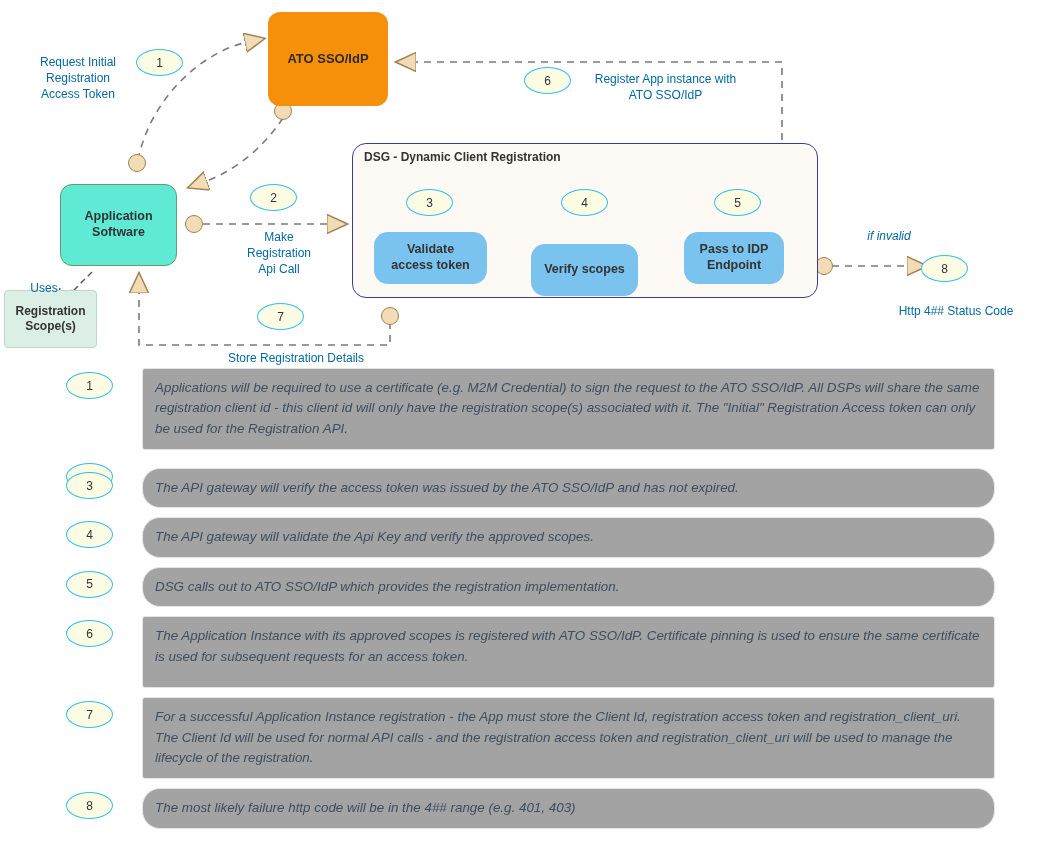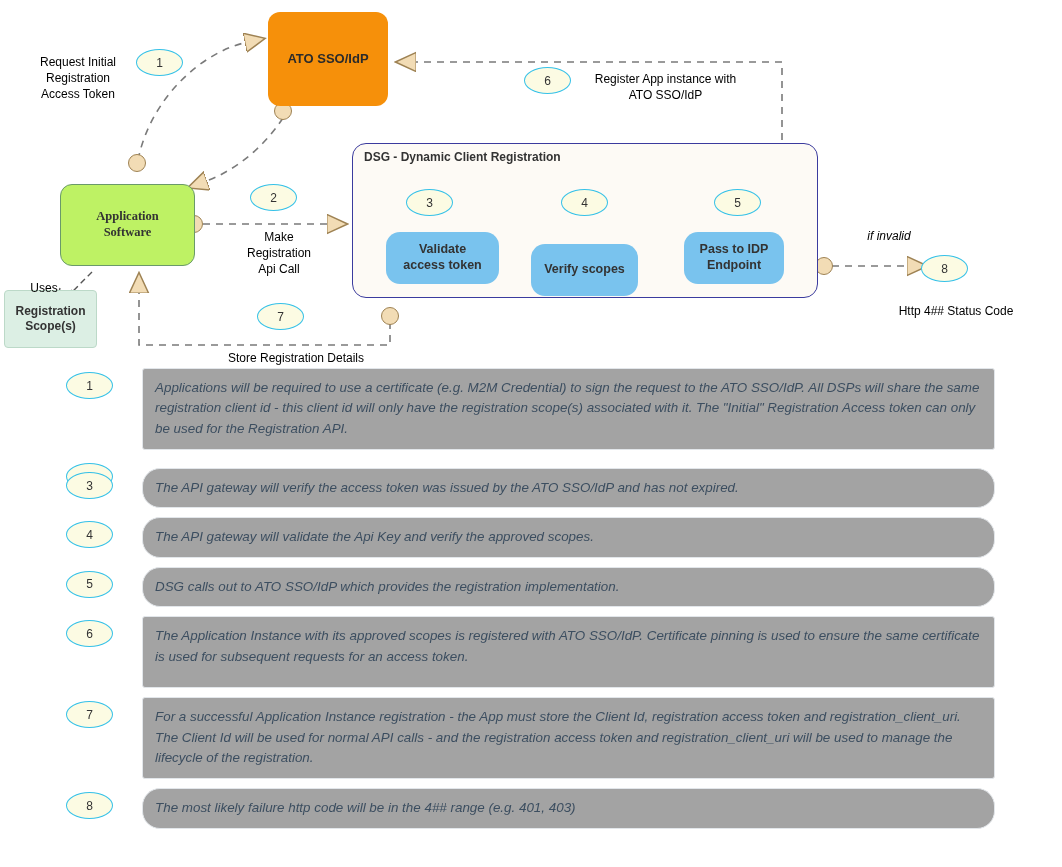--- a/index.html
+++ b/index.html
@@ -40,27 +40,26 @@
   }
 
   .node-ato {
     left: 268px; top: 12px; width: 120px; height: 94px;
     background: #F6900A;
     border-radius: 12px;
     font-size: 13px;
     color: #2b2b2b;
   }
   .node-appsw {
-    left: 60px; top: 184px; width: 135px; height: 82px;
-    background: #bef264;
+    left: 60px; top: 184px; width: 117px; height: 82px;
+    background: #5eead4;
     border: 1px solid #6a9a6a;
     border-radius: 12px;
     font-size: 12.5px;
     color: #333;
-    font-family: Liberation Serif, serif;
   }
   .node-scope {
     left: 4px; top: 290px; width: 93px; height: 58px;
     background: #DCEFE4;
     border: 1px solid #bcd9c8;
     border-radius: 4px;
     font-size: 12px;
     color: #333;
   }
 
@@ -84,41 +83,41 @@
     position: absolute;
     display: flex; align-items: center; justify-content: center;
     text-align: center;
     background: #79C3EE;
     border-radius: 14px;
     font-size: 12.5px; font-weight: bold;
     color: #333;
     line-height: 1.25;
     z-index: 3;
   }
-  .proc-1 { left: 374px; top: 232px; width: 113px; height: 52px; margin-left: 12px; }
+  .proc-1 { left: 374px; top: 232px; width: 113px; height: 52px; }
   .proc-2 { left: 531px; top: 232px; width: 107px; height: 52px; margin-top: 12px; }
   .proc-3 { left: 684px; top: 232px; width: 100px; height: 52px; }
 
   
   .badge {
     position: absolute;
     width: 47px; height: 27px;
     border-radius: 50%;
     background: #FCFBE3;
     border: 1.6px solid #35C1E8;
     display: flex; align-items: center; justify-content: center;
     font-size: 12px;
     color: #333;
     z-index: 4;
   }
 
   .dlabel {
     position: absolute;
     font-size: 12px;
-    color: #000000;
+    color: #0369a1;
     text-align: center;
     line-height: 1.35;
     z-index: 4;
     white-space: pre-line;
   }
 
   
   #notes {
     position: absolute;
     left: 0; top: 368px;

